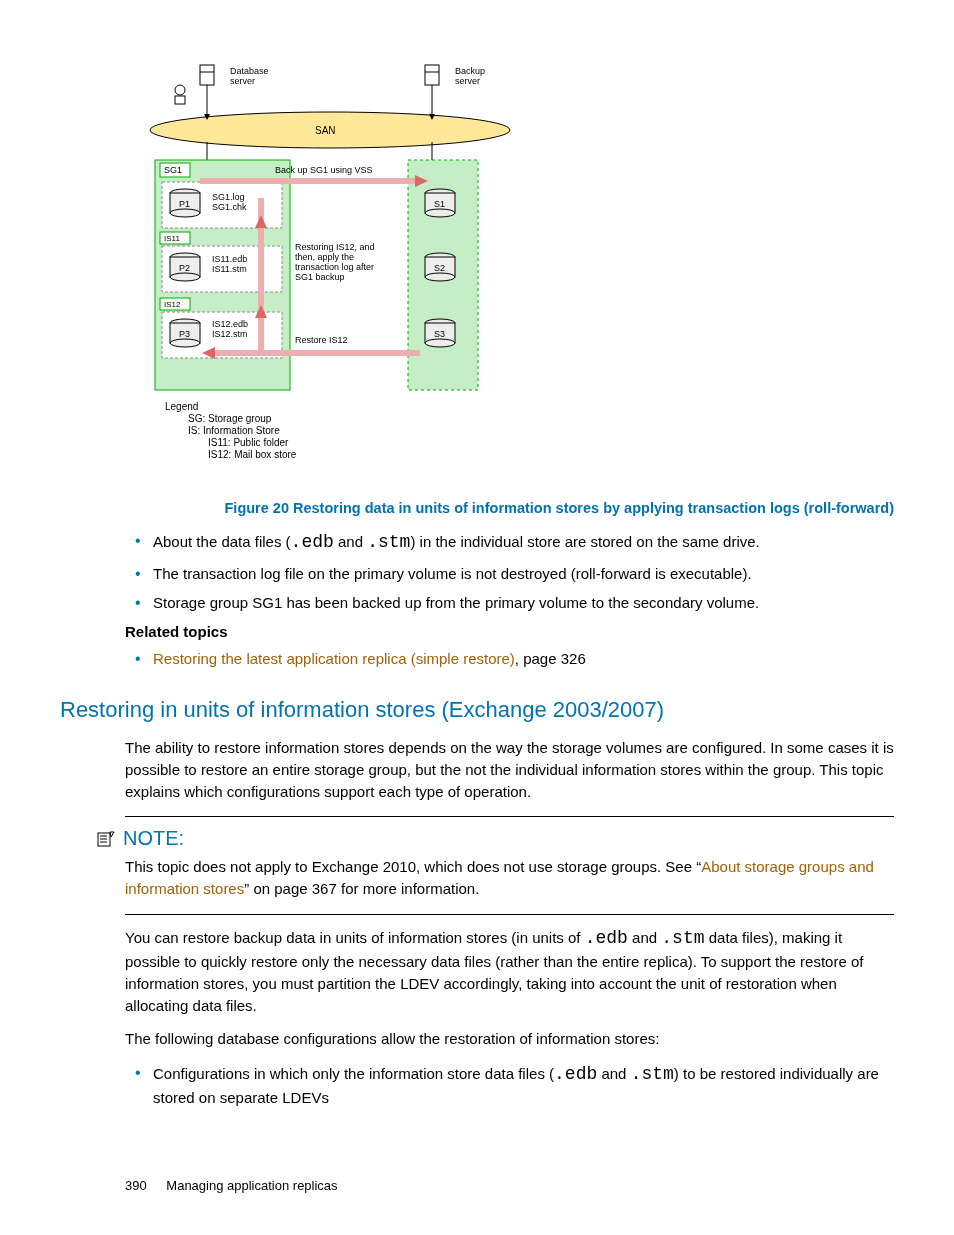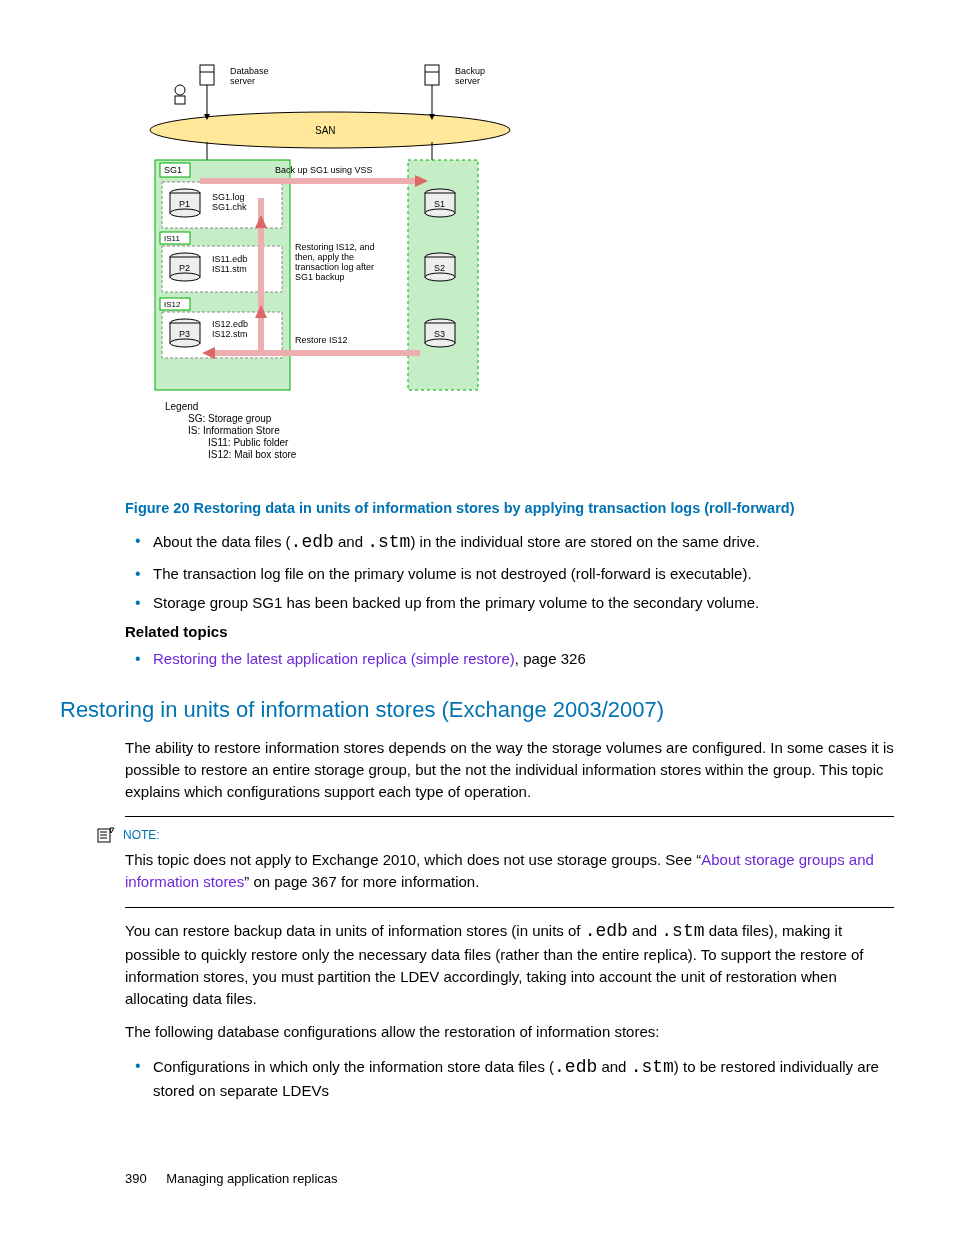--- a/index.html
+++ b/index.html
@@ -18,20 +18,21 @@
   .diagram {
     margin-left: 80px;
     margin-bottom: 20px;
   }
   .diagram svg { display: block; }
   .figcap {
     color: #0073b3;
     font-weight: bold;
     font-size: 14.5px;
     margin: 10px 0 14px 65px;
+    text-align: right;
   }
   p.body {
     margin: 0 0 12px 65px;
     line-height: 1.45;
   }
   ul.bullets {
     list-style: none;
     padding: 0;
     margin: 0 0 10px 65px;
   }
@@ -45,36 +46,36 @@
     content: "•";
     position: absolute;
     left: 10px;
     color: #0073b3;
     font-size: 16px;
   }
   .rel-topics {
     font-weight: bold;
     margin: 6px 0 8px 65px;
   }
-  .link { color: #6d28d9; }
+  .link { color: #a16207; }
   h2.section {
     color: #0073b3;
     font-weight: normal;
     font-size: 22px;
     margin: 28px 0 14px 0;
   }
   .hr {
     border: none;
     border-top: 1px solid #000;
     margin: 14px 0 10px 65px;
   }
   .note-block { margin-left: 65px; }
   .note-head {
     color: #0073b3;
-    font-size: 12px;
+    font-size: 20px;
     display: flex;
     align-items: center;
     gap: 8px;
     margin-left: -28px;
   }
   .note-head svg { flex: 0 0 auto; }
   .footer {
     margin-top: 70px;
     margin-left: 65px;
     font-size: 13px;

